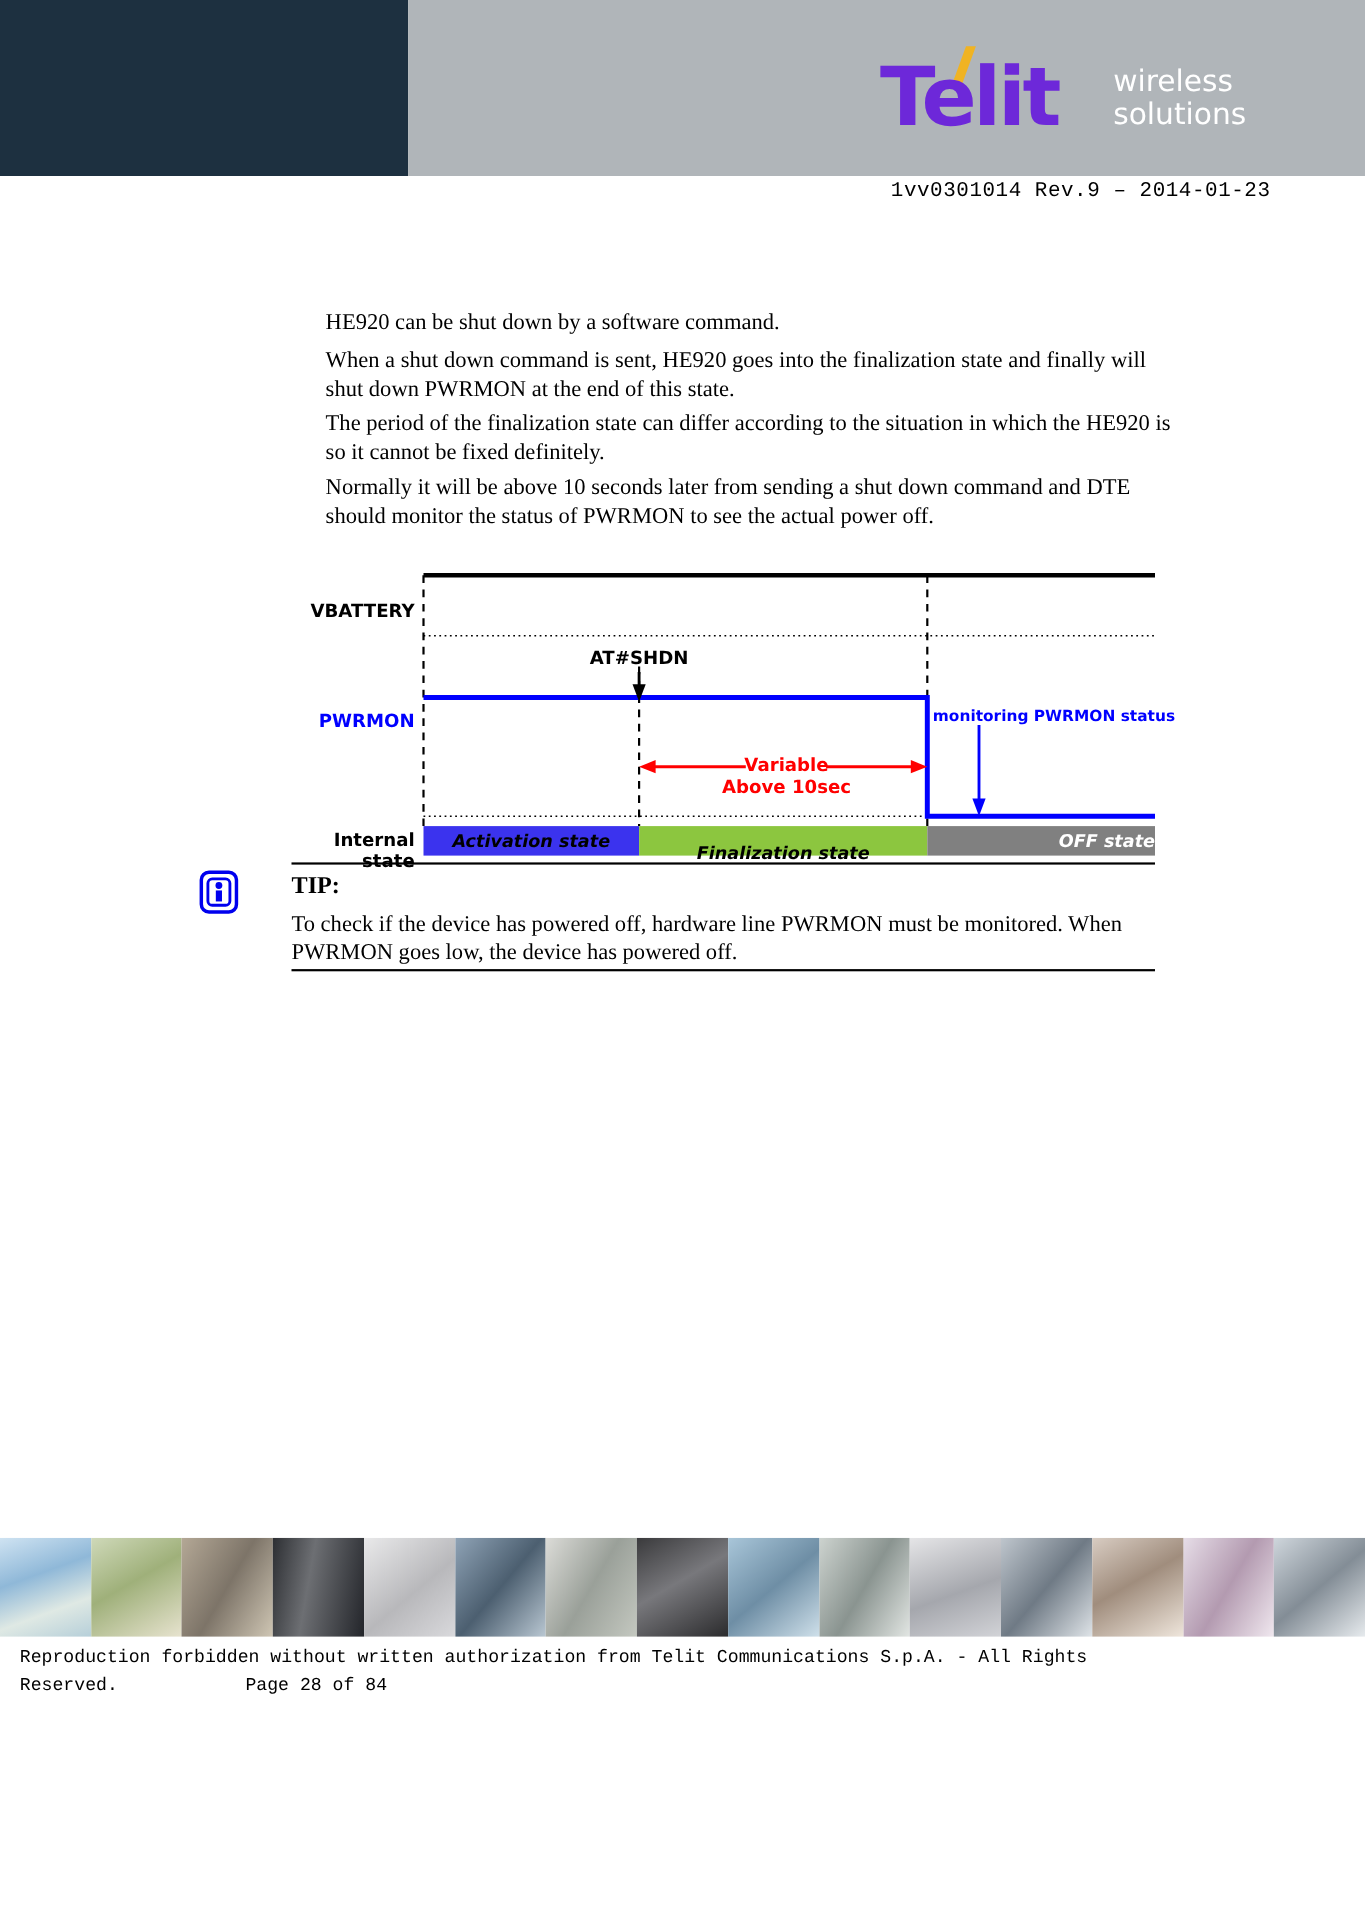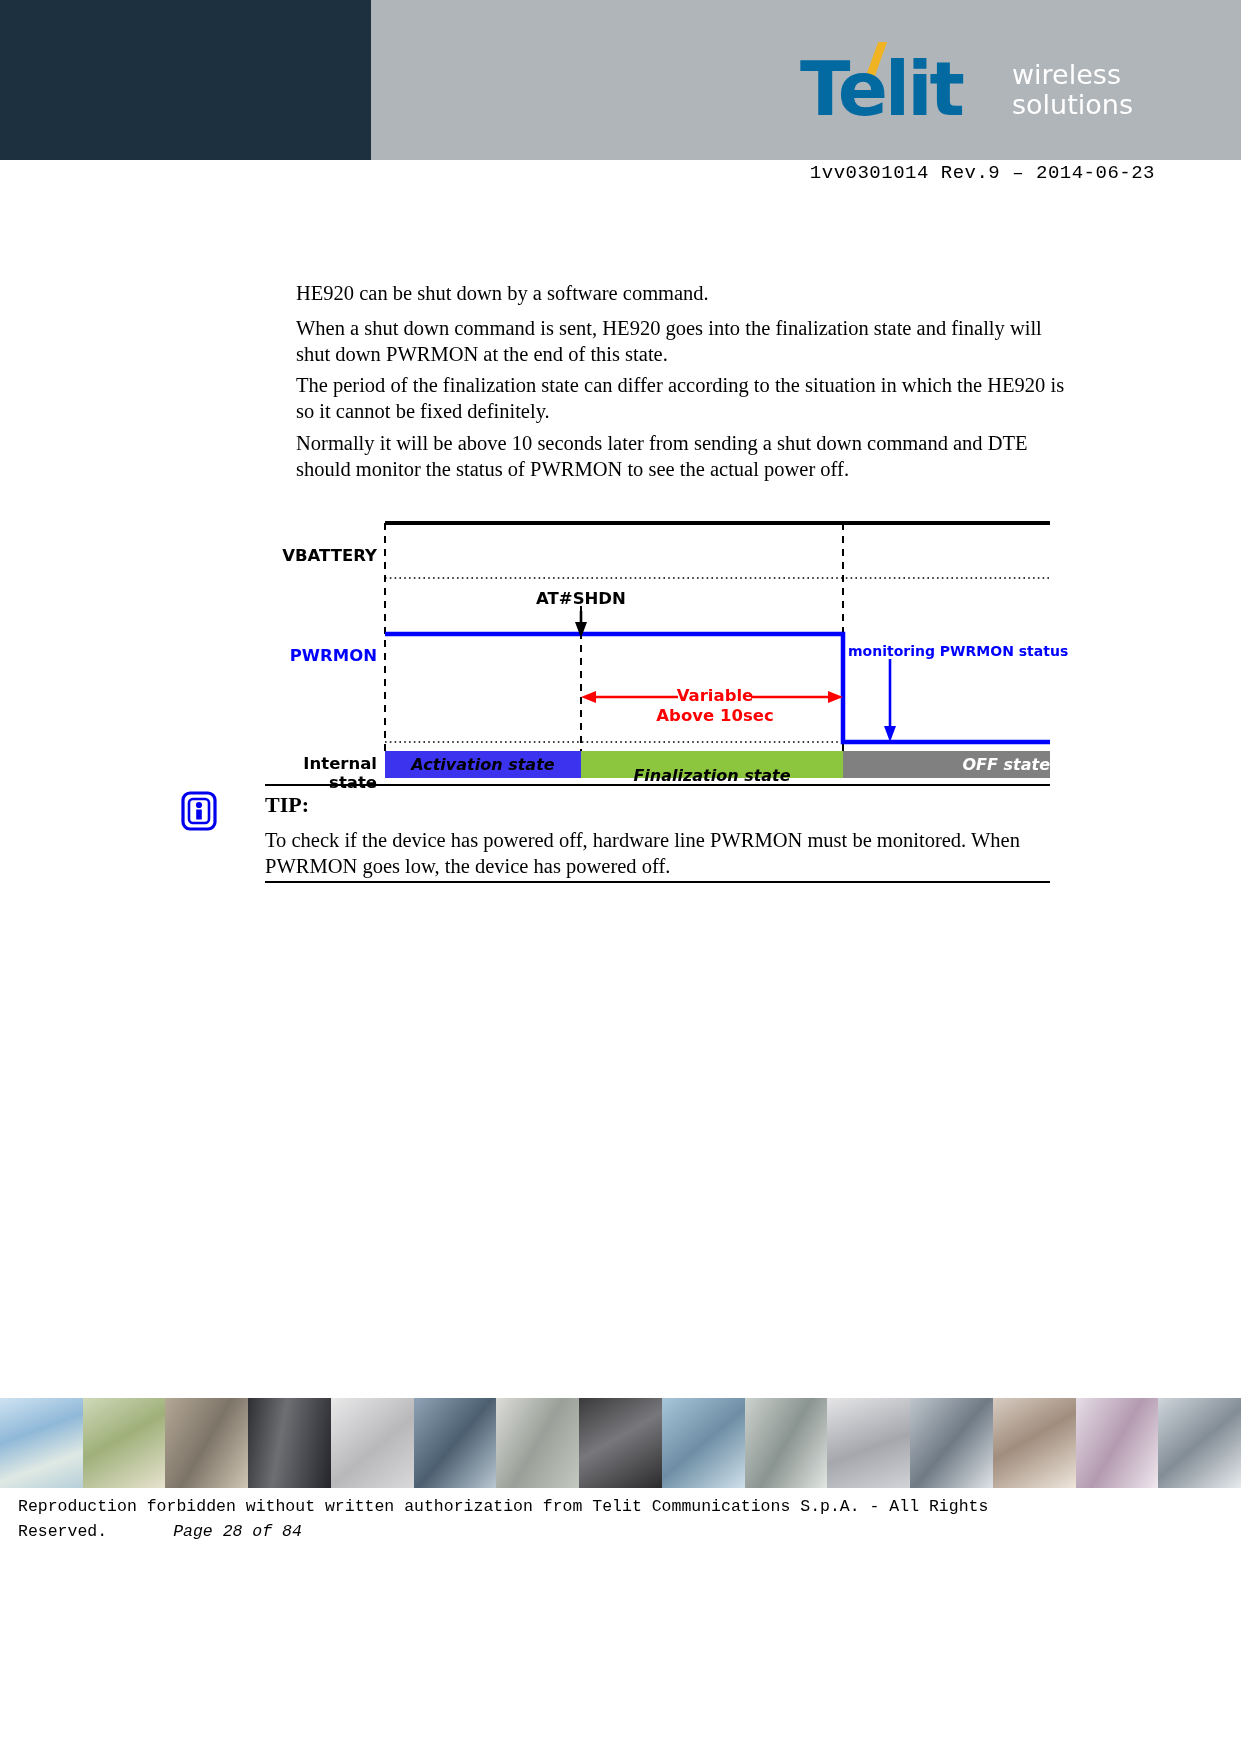--- a/index.html
+++ b/index.html
@@ -40,21 +40,21 @@
     position: absolute;
     top: 42px; left: 800px;
     width: 290px; height: 100px;
   }
   .logo-telit {
     position: absolute;
     left: 0; top: 10px;
     font-family: "DejaVu Sans", sans-serif;
     font-weight: bold;
     font-size: 74px;
-    color: #0369a1;
+    color: #6d28d9;
     letter-spacing: -3px;
     line-height: 74px;
   }
   .logo-slash {
     position: absolute;
     left: 72px; top: 0px;
     width: 9px; height: 34px;
     background: #f0b323;
     transform: skewX(-20deg);
   }
@@ -177,42 +177,42 @@
   .footer-text {
     position: absolute;
     left: 18px; top: 1494px;
     width: 1200px;
     font-family: "Liberation Mono", monospace;
     font-size: 16.5px;
     line-height: 25px;
     color: #000;
   }
   .footer-text .ln2 { display: block; }
-  .footer-page { display: inline-block; margin-left: 66px; font-style: italic; }
+  .footer-page { display: inline-block; margin-left: 116px; }
 </style>
 </head>
 <body>
 
 <div class="page">
 
   <div class="header-band">
     <div class="header-dark"></div>
     <div class="header-gray"></div>
     <div class="logo-wrap">
       <div class="logo-slash"></div>
       <div class="logo-telit">Telit</div>
       <div class="logo-right">
         <div>wireless</div>
         <div>solutions</div>
       </div>
     </div>
   </div>
 
   <div class="doc-title-block">
-    <div class="doc-sub">1vv0301014 Rev.9 – 2014-06-23</div>
+    <div class="doc-sub">1vv0301014 Rev.9 – 2014-01-23</div>
   </div>
 
 
   <div class="body-text" id="p1">HE920 can be shut down by a software command.</div>
   <div class="body-text" id="p2">When a shut down command is sent, HE920 goes into the finalization state and finally will shut down PWRMON at the end of this state.</div>
   <div class="body-text" id="p3">The period of the finalization state can differ according to the situation in which the HE920 is so it cannot be fixed definitely.</div>
   <div class="body-text" id="p4">Normally it will be above 10 seconds later from sending a shut down command and DTE should monitor the status of PWRMON to see the actual power off.</div>
 
   <div class="diagram">
     <svg class="diag-svg" width="785" height="262" viewBox="0 0 785 262" xmlns="http://www.w3.org/2000/svg">

